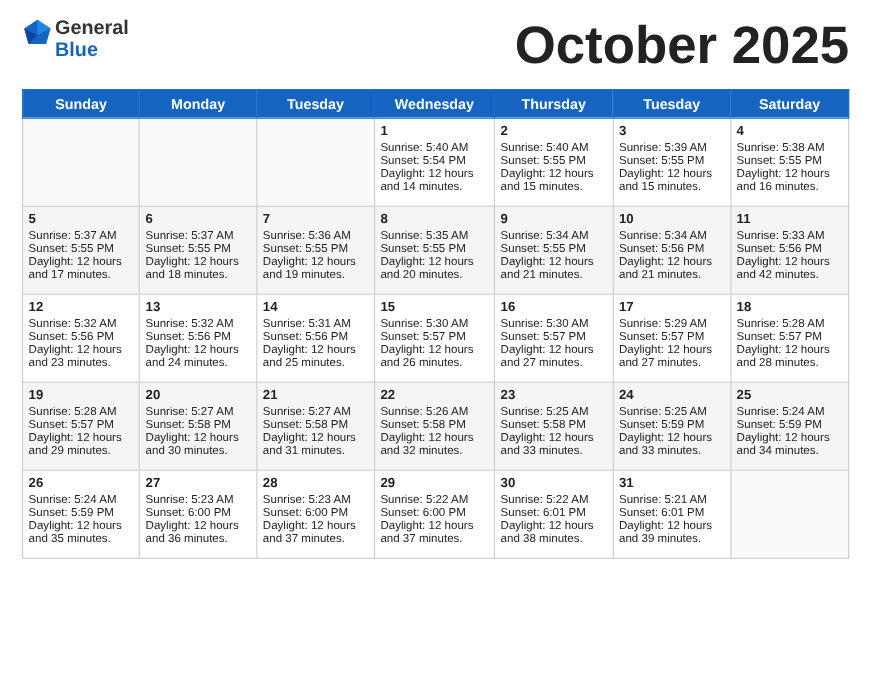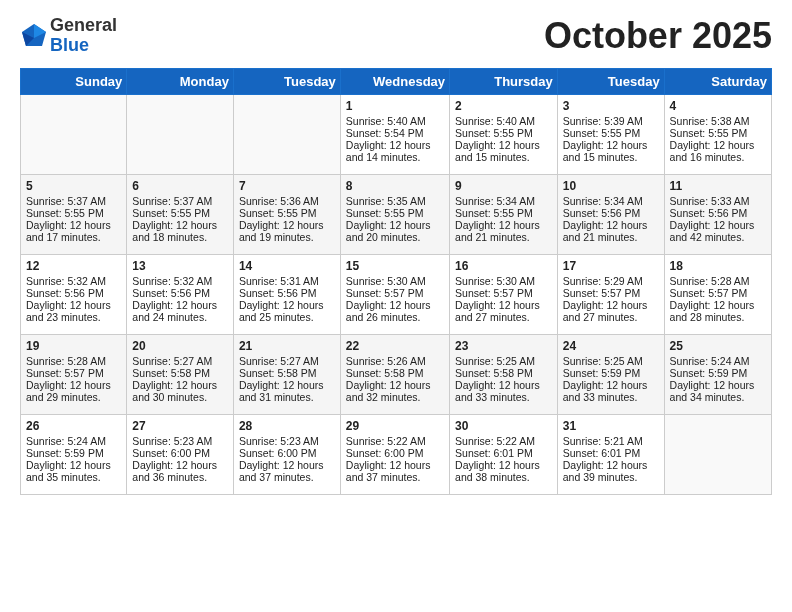--- a/index.html
+++ b/index.html
@@ -17,59 +17,58 @@
       background: #fff;
     }
     .header {
       display: flex;
       justify-content: space-between;
       align-items: flex-start;
       margin-bottom: 12px;
     }
     .logo {
       display: flex;
-      align-items: center;
     }
     .logo-text {
       font-size: 18px;
       font-weight: bold;
       line-height: 1.1;
     }
     .logo-general { color: #333; }
     .logo-blue { color: #1565c0; margin-top: 48px; }
     .logo-icon {
       width: 28px;
       height: 28px;
       margin-right: 2px;
     }
     .title-block {
       text-align: right;
     }
     .month-title {
-      font-size: 36px;
+      font-size: 48px;
       font-weight: bold;
       color: #222;
       line-height: 1.1;
     }
     .location {
       font-size: 15px;
       color: #444;
     }
     .calendar {
       width: 100%;
       border-collapse: collapse;
       border: 1px solid #ccc;
     }
     .calendar th {
       background: #1565c0;
       color: #fff;
       font-size: 13px;
       font-weight: bold;
       padding: 5px 4px;
-      text-align: right;
+      text-align: center;
       border: 1px solid #1a70cc;
     }
     .calendar td {
       width: 113px;
       vertical-align: top;
       padding: 4px 5px;
       border: 1px solid #ccc;
       font-size: 10.5px;
       color: #222;
       background: #fff;

